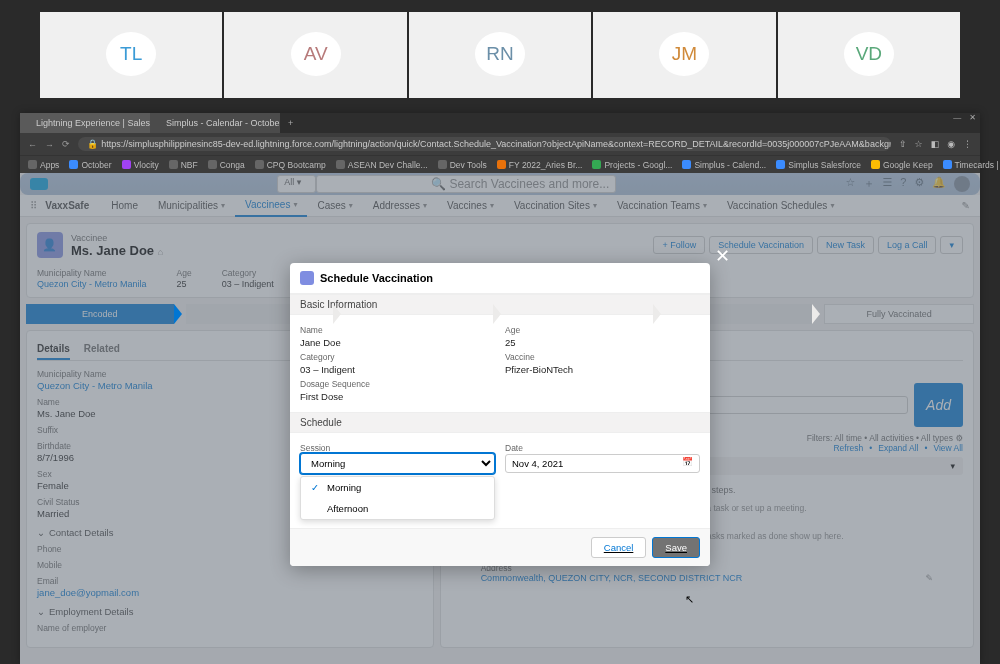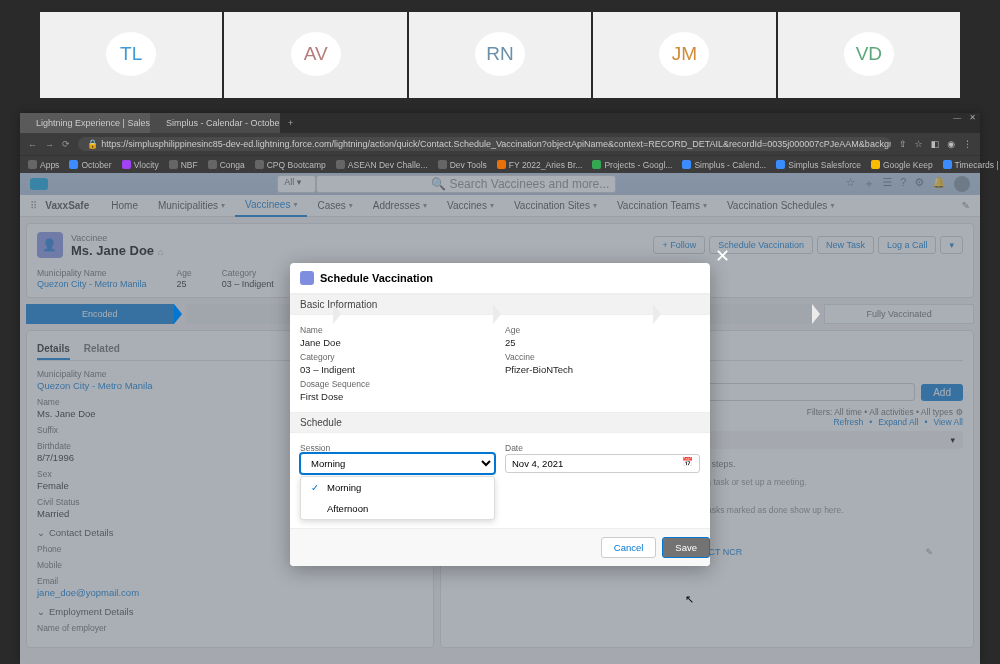--- a/index.html
+++ b/index.html
@@ -27,21 +27,21 @@
   .bookbar .bm{display:flex;align-items:center;gap:3px;white-space:nowrap;}
   .bookbar .sq{width:9px;height:9px;background:#666;border-radius:2px;}
   .bookbar .sq.b{background:#3b8cff;}
   .bookbar .sq.o{background:#e8710a;}
   .bookbar .sq.g{background:#34a853;}
   .bookbar .sq.y{background:#fbbc04;}
   .bookbar .sq.p{background:#a142f4;}
   
   
   .sf { flex:1; background:#f3f2f2; position:relative; overflow:hidden;}
-  .sf-topbar { background:linear-gradient(#b0c4de,#a8bcd4); height:22px; display:flex; align-items:center; padding:8px 10px; gap:10px;}
+  .sf-topbar { background:linear-gradient(#b0c4de,#a8bcd4); height:22px; display:flex; align-items:center; padding:8px 10px; gap:10px;border-radius:8px;}
   .sf-logo {width:18px;height:12px;background:#00a1e0;border-radius:3px;}
   .sf-search-wrap {flex:1;display:flex;justify-content:center;}
   .sf-dropdown{font-size:9px;background:#fff;border:1px solid #ccc;border-radius:3px;padding:1px 14px 1px 6px;color:#555;}
   .sf-search {width:300px;background:#fff;border:1px solid #ccc;border-radius:3px;padding:1px 6px;font-size:12px;color:#888;text-align:right;}
   .sf-icons {display:flex;gap:8px;font-size:11px;color:#5a6b7b;}
   .sf-avatar{width:16px;height:16px;border-radius:50%;background:#7d8a9a;}
   
   .sf-nav { background:#fff; height:22px; display:flex; align-items:center; padding:0 10px; gap:0; border-bottom:1px solid #ddd; font-size:10px; color:#444;}
   .sf-nav .apps{margin-right:8px;color:#888;}
   .sf-nav .brand{font-weight:600;margin-right:12px;}
@@ -81,21 +81,21 @@
   .dfield .dv{font-size:9.5px;color:#222;margin-top:1px;}
   .dfield .dv.link{color:#0176d3;}
   .dsection{display:flex;align-items:center;gap:4px;font-size:9.5px;color:#444;margin:8px 0 4px 0;font-weight:500;}
   
   .colR{flex:1;background:#fff;border:1px solid #ddd;border-radius:4px;padding:8px 10px;font-size:9.5px;}
   .colR .tabs{margin-bottom:6px;}
   .actabs{display:flex;gap:16px;font-size:9px;margin:6px 0;}
   .actabs span{color:#0176d3;cursor:pointer;}
   .taskrow{display:flex;gap:6px;align-items:center;margin:6px 0;}
   .taskrow input{flex:1;border:1px solid #ccc;border-radius:3px;padding:3px 6px;font-size:9px;}
-  .taskrow button{background:#0176d3;color:#fff;border:none;border-radius:3px;padding:3px 12px;font-size:10px;}
+  .taskrow button{background:#0176d3;color:#fff;border:none;border-radius:3px;padding:14px 12px;font-size:14px;font-style:italic;}
   .filters{font-size:8.5px;color:#666;text-align:right;margin:4px 0;}
   .filters .fl{display:flex;gap:6px;justify-content:flex-end;color:#0176d3;}
   .upcoming{background:#f3f2f2;padding:4px 8px;font-size:9px;display:flex;justify-content:space-between;align-items:center;border-radius:3px;margin:4px 0;}
   .nosteps{text-align:center;font-size:9px;color:#666;padding:6px 0;}
   .nosteps2{text-align:center;font-size:8.5px;color:#888;padding:2px 0;}
   .addrblock{margin-top:20px;padding:0 30px;font-size:9px;}
   .addrblock .dl{color:#666;font-size:8.5px;}
   .addrblock .dv{color:#0176d3;}
   
   
@@ -110,21 +110,21 @@
   .mrow{display:flex;gap:10px;margin:4px 0;}
   .mcol{flex:1;}
   .mcol .ml{font-size:8.5px;color:#666;}
   .mcol .mv{font-size:9.5px;color:#222;margin-top:2px;}
   .minput{position:relative;}
   .minput select,.minput input{width:100%;border:1px solid #ccc;border-radius:3px;padding:3px 6px;font-size:9.5px;background:#fff;}
   .minput.focus select{border:1px solid #0176d3;box-shadow:0 0 0 1px #0176d3;}
   .dropdown-panel{position:absolute;left:0;right:0;background:#fff;border:1px solid #ddd;border-radius:3px;margin-top:2px;box-shadow:0 2px 6px rgba(0,0,0,0.15);}
   .dropdown-panel .opt{padding:5px 10px;font-size:9.5px;display:flex;align-items:center;gap:6px;cursor:pointer;}
   .dropdown-panel .opt .chk{width:10px;color:#0176d3;}
-  .mfooter{display:flex;justify-content:flex-end;gap:6px;padding:8px 0;border-top:1px solid #eee;background:#f8f8f8;border-radius:0 0 4px 4px;}
+  .mfooter{display:flex;justify-content:flex-end;gap:6px;padding:8px 10px;border-top:1px solid #eee;background:#f8f8f8;border-radius:0 0 4px 4px;text-decoration:underline;}
   .mfooter button{font-size:9.5px;padding:4px 12px;border-radius:3px;cursor:pointer;}
   .mfooter .cancel{background:#fff;border:1px solid #ccc;color:#0176d3;}
   .mfooter .save{background:#737373;border:1px solid #0176d3;color:#fff;}
   .cursor{position:absolute;left:395px;top:330px;font-size:11px;color:#000;pointer-events:none;}
   .dateicon{position:absolute;right:6px;top:4px;font-size:9px;color:#888;}
   
   .win-ctrl{position:absolute;top:113px;right:24px;font-size:8px;color:#aaa;display:flex;gap:8px;z-index:5;}
 </style>
 </head>
 <body>

